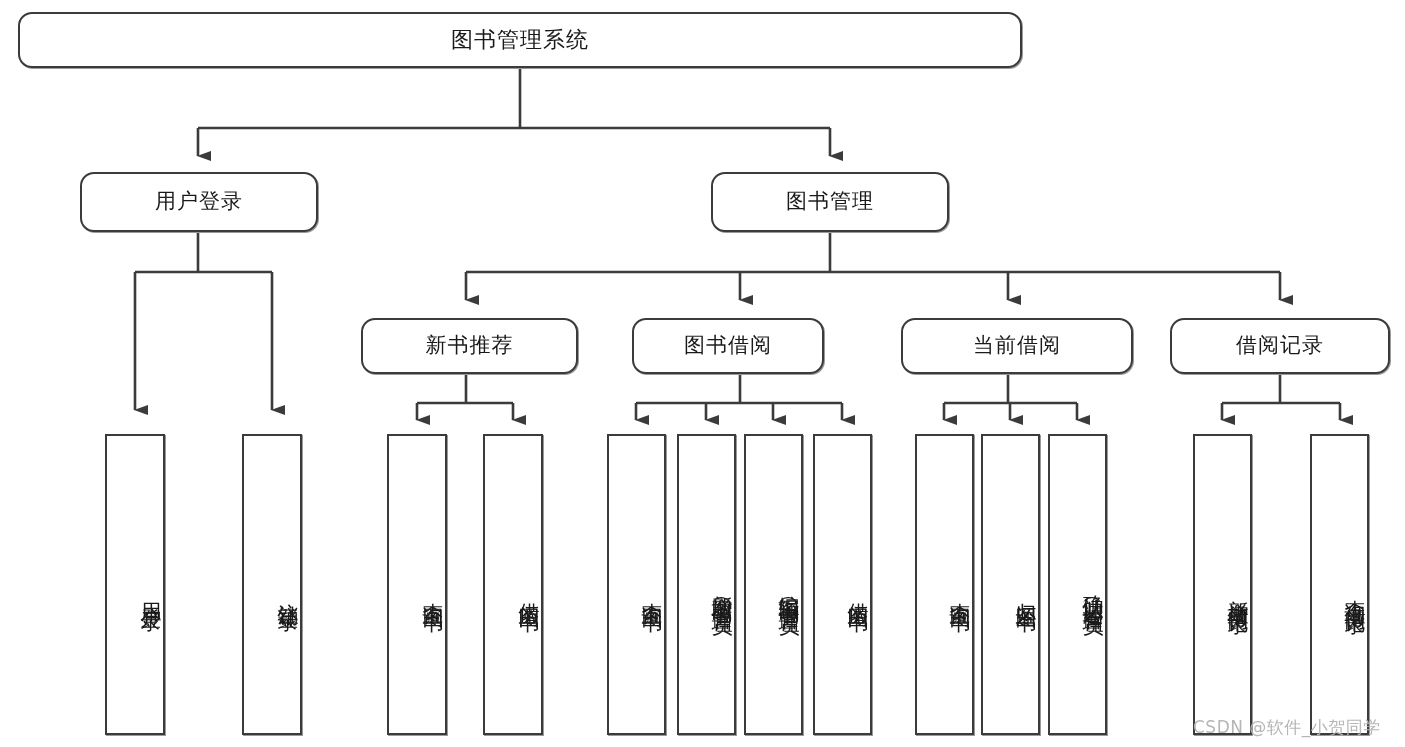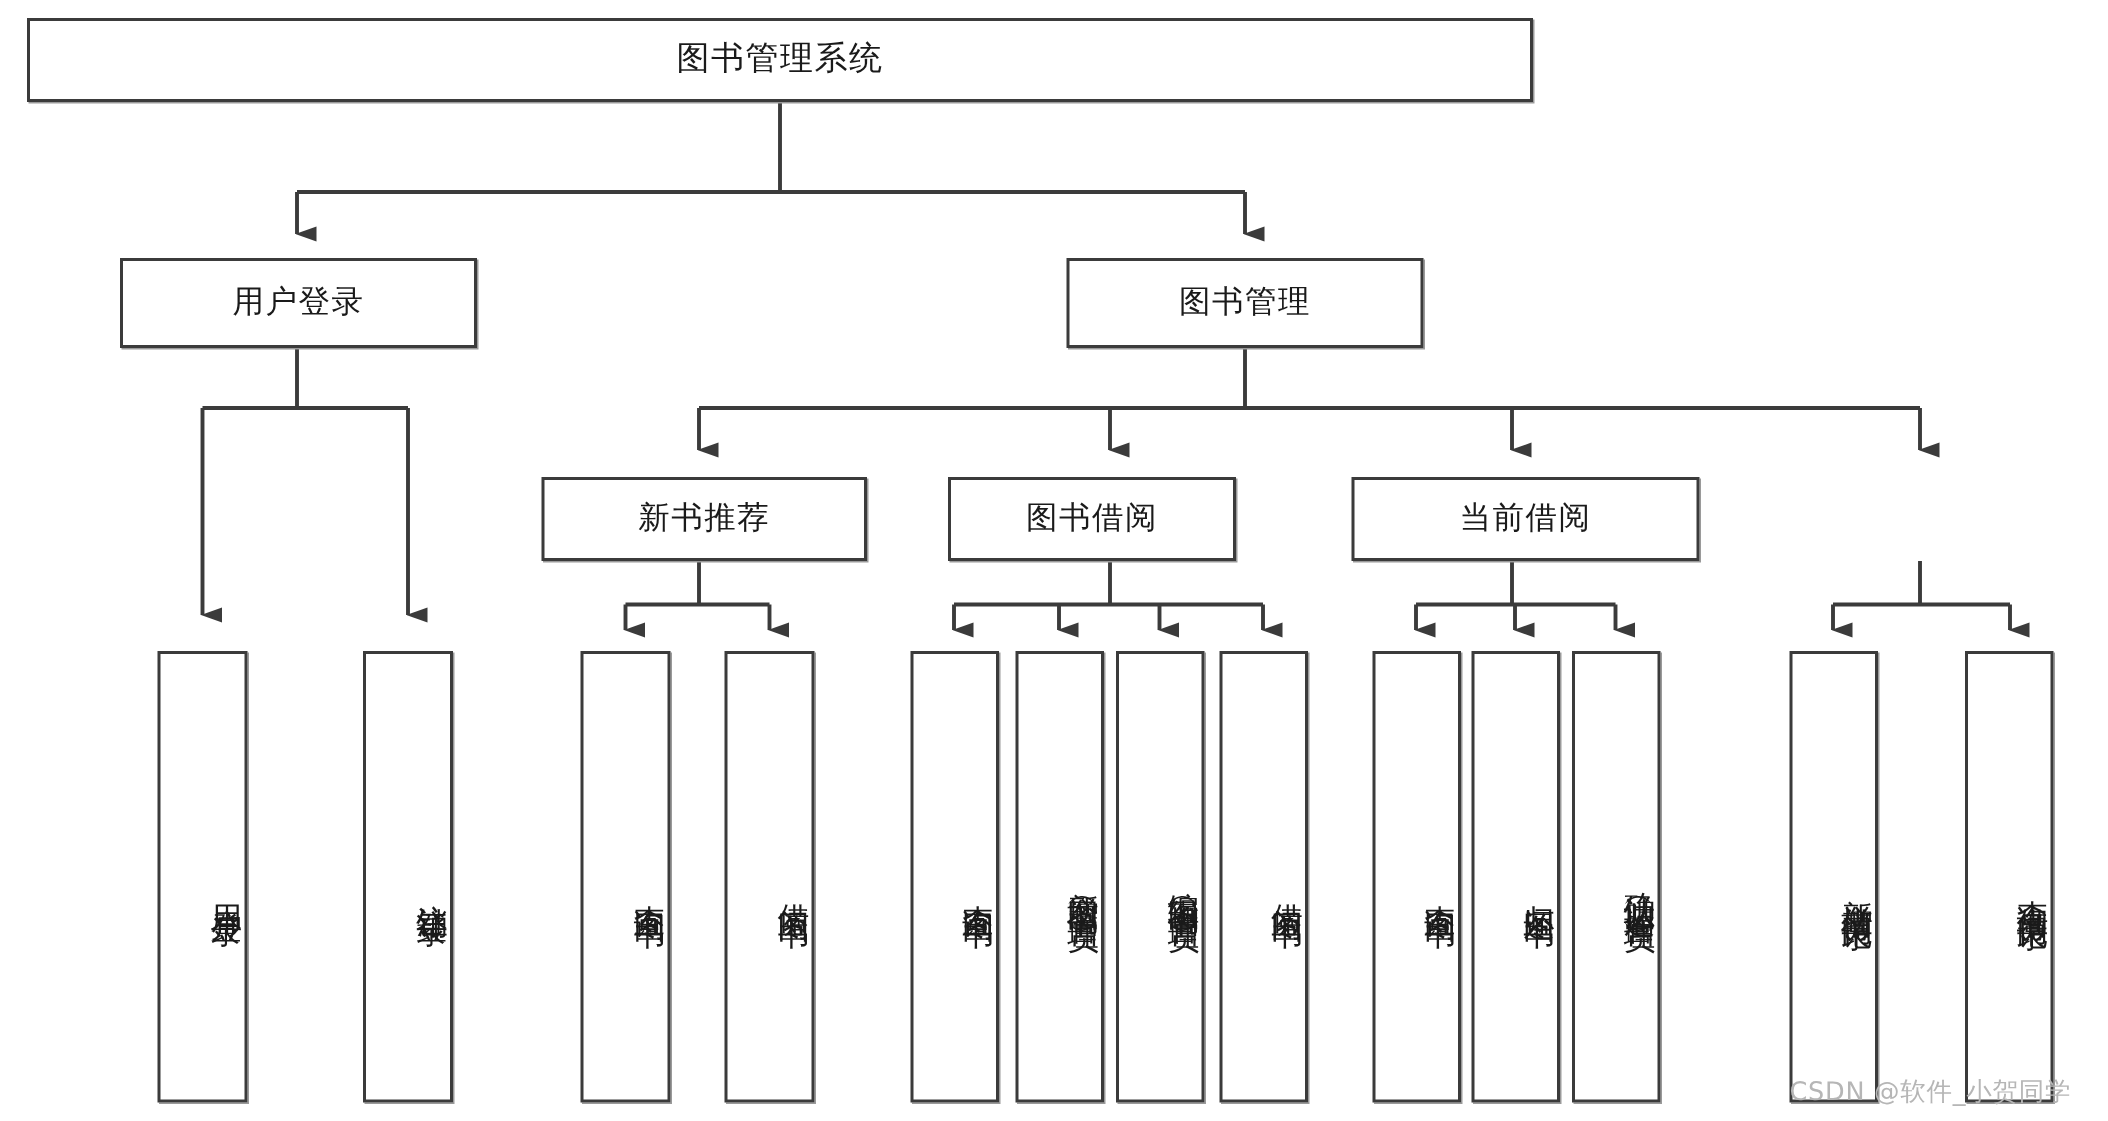--- a/index.html
+++ b/index.html
@@ -35,20 +35,21 @@
     align-items: center;
     justify-content: center;
     color: #1a1a1a;
     line-height: 1.22;
     box-shadow: 1px 1px 0 #9a9a9a;
   }
   .node.horiz {
     font-size: 21px;
     letter-spacing: 1px;
     text-align: center;
+    border-radius: 14px;
   }
   .node.vert {
     writing-mode: vertical-rl;
     text-orientation: upright;
     font-size: 21px;
     letter-spacing: 3px;
     text-align: center;
     align-items: flex-start;
     justify-content: center;
     padding-top: 14px;
@@ -121,20 +122,21 @@
   </svg>
 
   <div class="node horiz root" style="left:18px; top:12px; width:1004px; height:56px;">图书管理系统</div>
 
   <div class="node horiz" style="left:80px; top:172px; width:238px; height:60px;">用户登录</div>
   <div class="node horiz" style="left:711px; top:172px; width:238px; height:60px;">图书管理</div>
 
   <div class="node horiz" style="left:361px; top:318px; width:217px; height:56px;">新书推荐</div>
   <div class="node horiz" style="left:632px; top:318px; width:192px; height:56px;">图书借阅</div>
   <div class="node horiz" style="left:901px; top:318px; width:232px; height:56px;">当前借阅</div>
+  <div class="node horiz" style="left:1170px; top:318px; width:220px; height:56px;">借阅记录</div>
 
   <div class="node vert" style="left:105px; top:434px; width:60px; height:301px;">用户登录</div>
   <div class="node vert" style="left:242px; top:434px; width:60px; height:301px;">注销登录</div>
 
   <div class="node vert" style="left:387px; top:434px; width:60px; height:301px;">查询图书</div>
   <div class="node vert" style="left:483px; top:434px; width:60px; height:301px;">借阅图书</div>
 
   <div class="node vert" style="left:607px; top:434px; width:59px; height:301px;">查询图书</div>
   <div class="node vert" style="left:677px; top:434px; width:59px; height:301px;">新增图书（管理员）</div>
   <div class="node vert" style="left:744px; top:434px; width:59px; height:301px;">编辑图书（管理员）</div>

